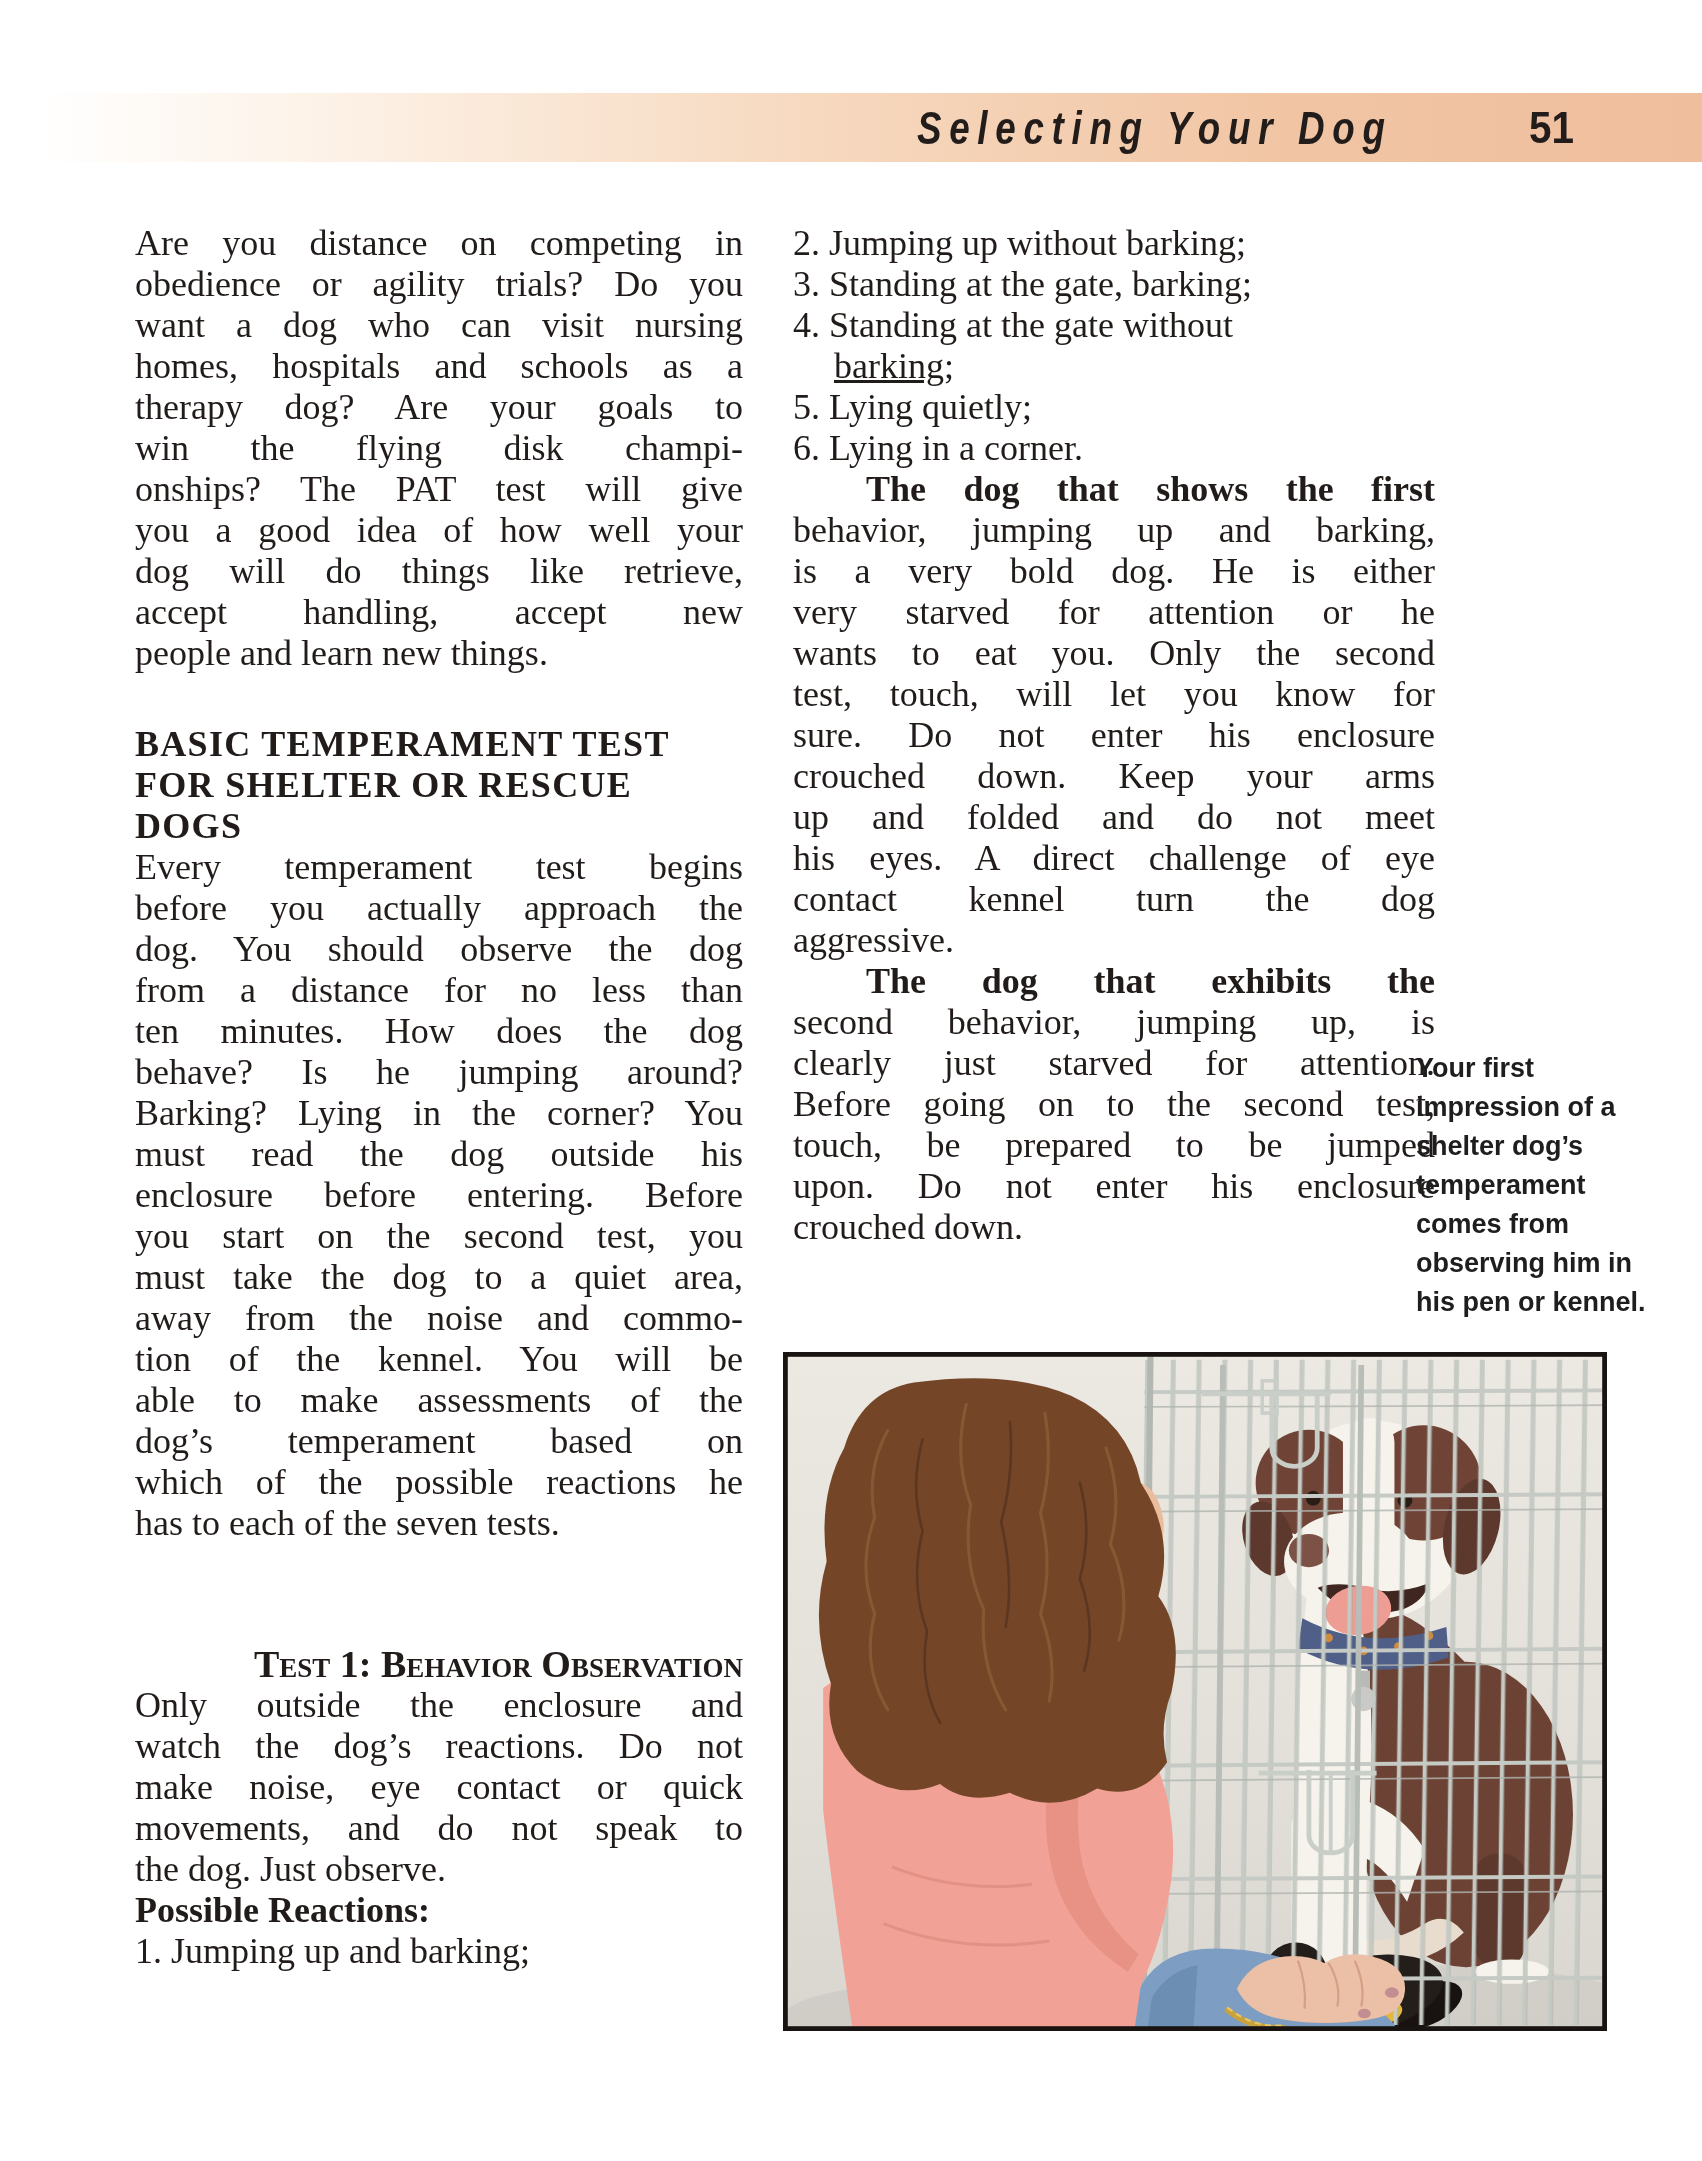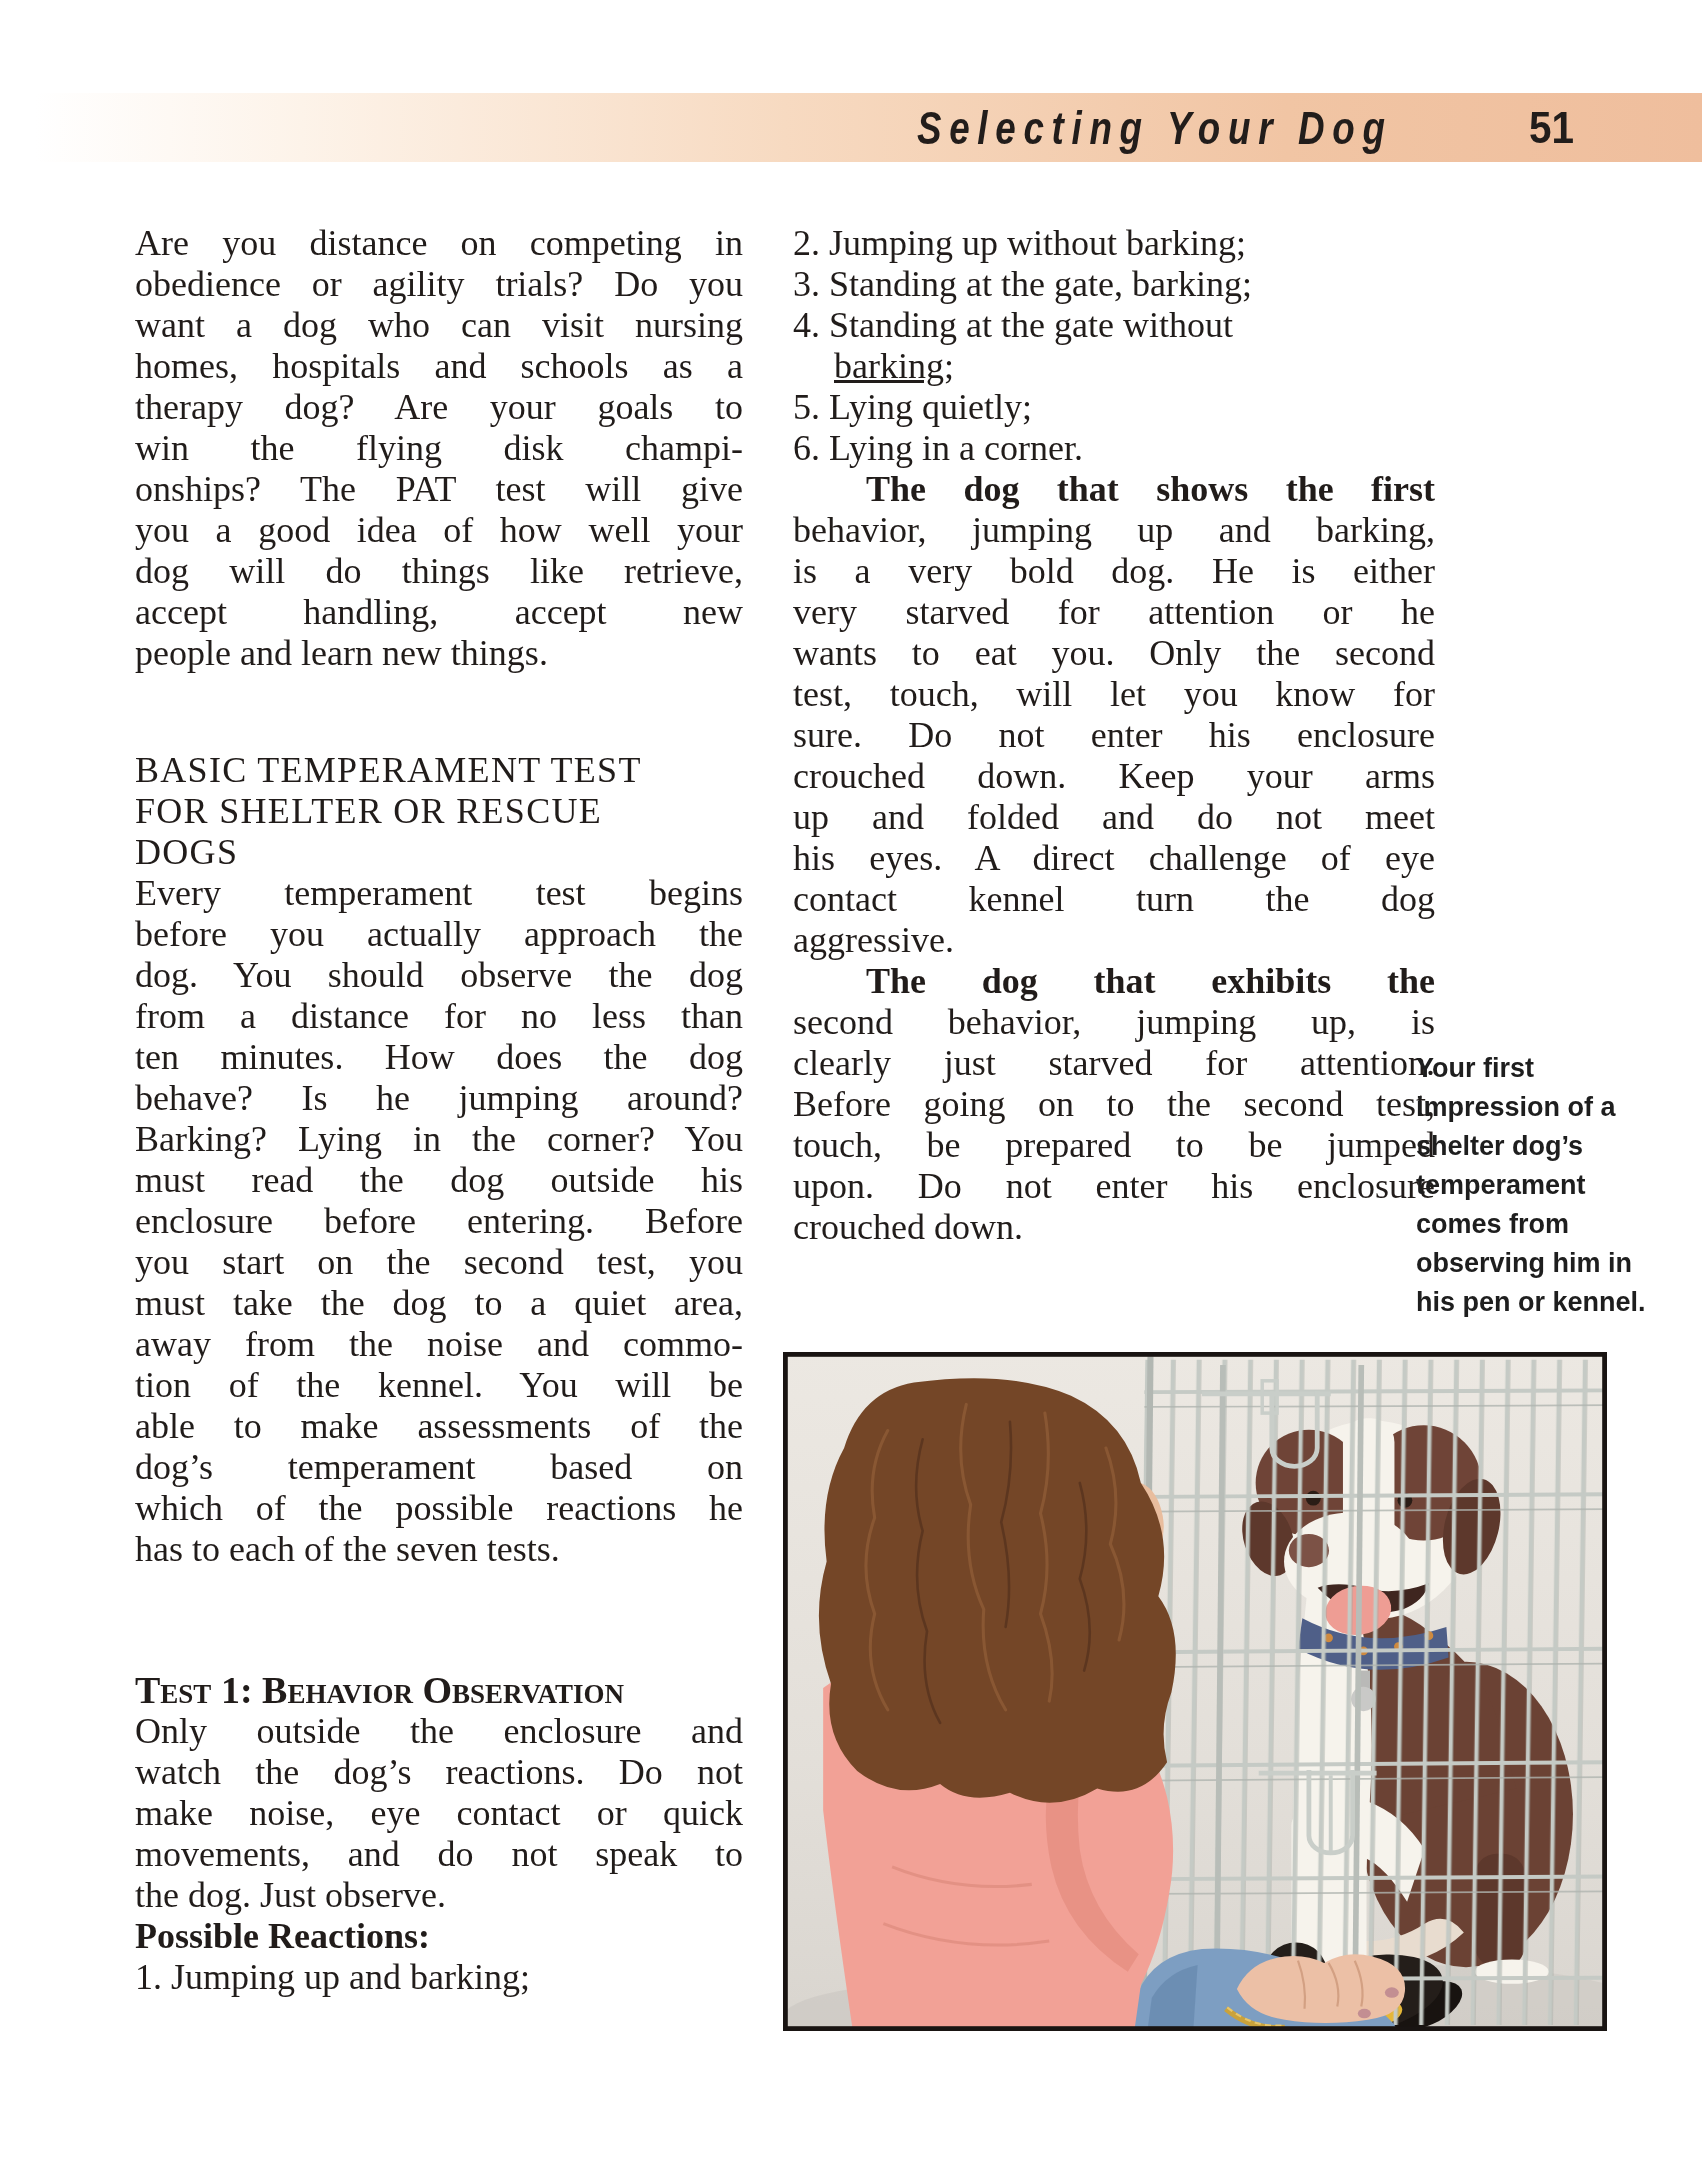--- a/index.html
+++ b/index.html
@@ -29,23 +29,23 @@
     font-weight:bold;font-size:44px;color:#221d1b;
     transform:scaleX(0.92);transform-origin:left center;
   }
   
   .col{position:absolute;top:223px;font-size:36px;}
   #left-col{left:135px;width:608px;}
   #right-col{left:793px;width:642px;}
   .line{min-height:41px;line-height:41px;}
   .b-para .line.j{text-align:justify;text-align-last:justify;}
   .b-para.indent .line:first-child{text-indent:73px;font-weight:bold;}
-  .b-heading{font-weight:normal;margin-top:76px;}
+  .b-heading{font-weight:bold;margin-top:50px;}
   .b-heading .line{letter-spacing:1.3px;}
-  .b-sc_heading{font-weight:bold;font-variant:small-caps;margin-top:100px;font-size:38px;}
+  .b-sc_heading{font-weight:bold;font-variant:small-caps;margin-top:100px;font-size:38px;text-align:right;}
   .b-bold_line{font-weight:bold;}
   .b-list .line.cont{padding-left:41px;text-decoration:underline;}
   
   #caption{
     position:absolute;left:1416px;top:1049px;width:288px;
     font-family:"Liberation Sans", sans-serif;font-weight:bold;
     font-size:27px;color:#1e1e1e;
   }
   #caption .line{min-height:39px;line-height:39px;}
   

